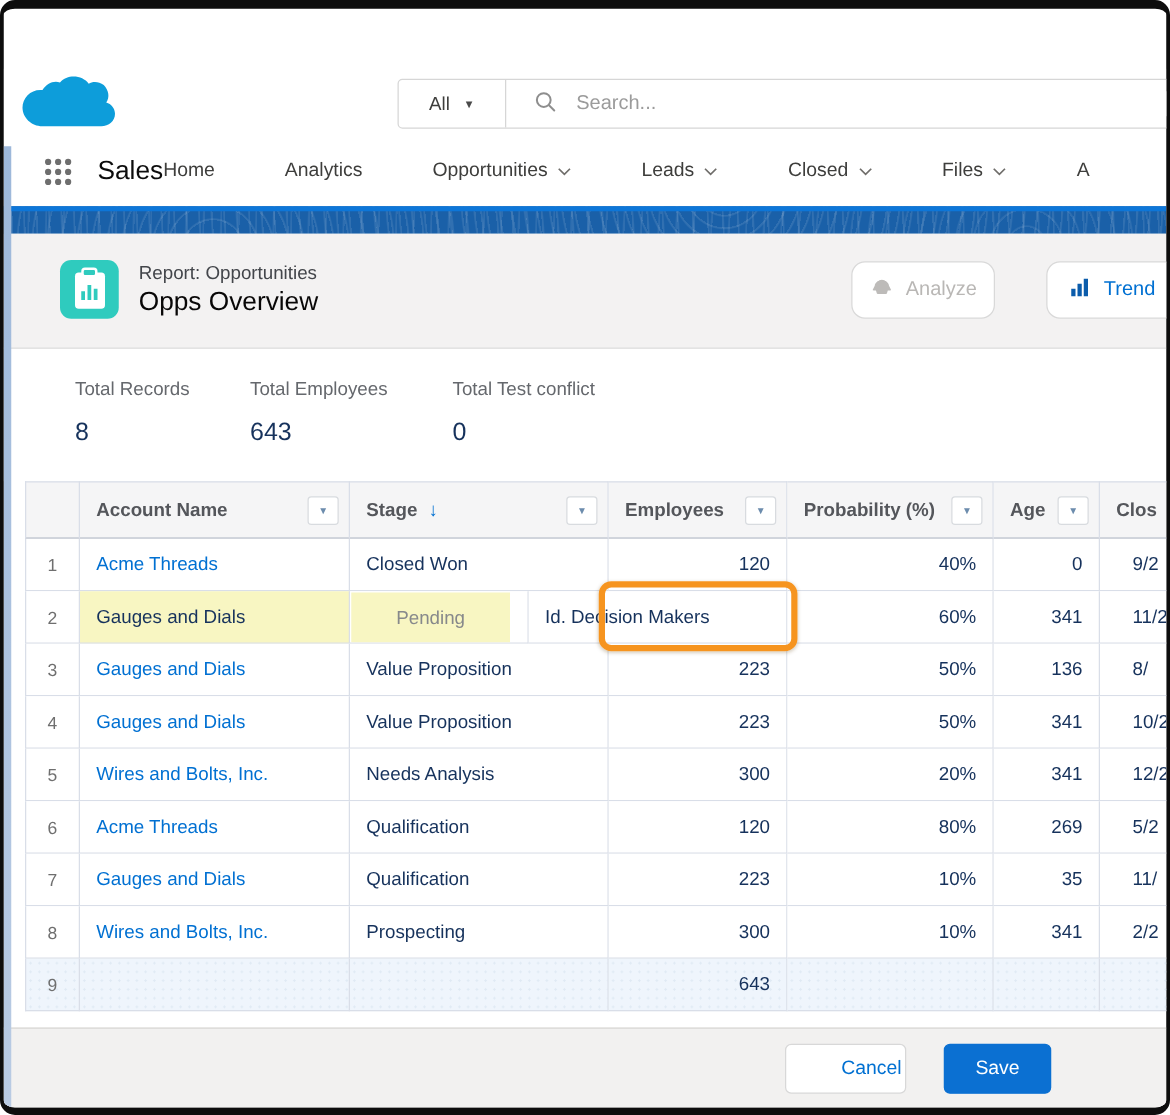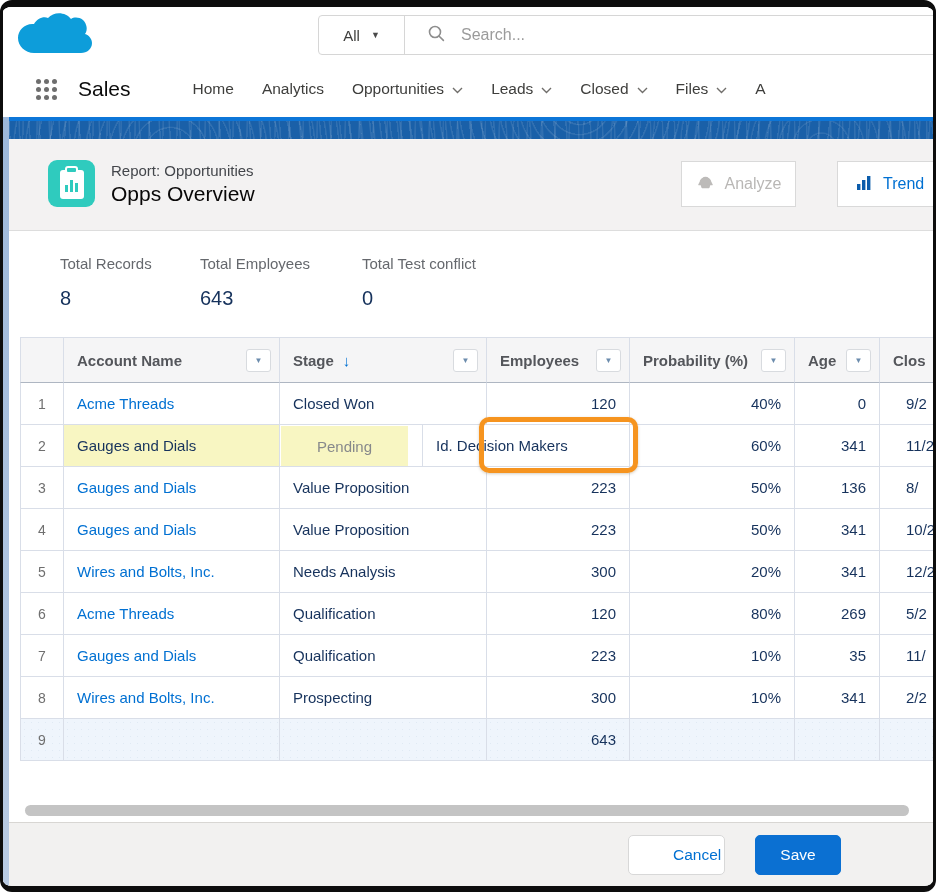--- a/index.html
+++ b/index.html
@@ -7,39 +7,39 @@
   .frame{
     position:relative;width:936px;height:892px;
     border:3px solid #0d0d0d;border-top-width:7px;border-bottom-width:6px;
     border-radius:12px;overflow:hidden;background:#fff;
     font-family:"Liberation Sans",sans-serif;color:#3e3e3c;
   }
   .left-edge{position:absolute;left:0;top:110px;bottom:0;width:6px;z-index:60;
     background:linear-gradient(180deg,#9db8da,#b9cbe3);}
 
   
-  .topbar{position:relative;height:54px;background:#fff;}
+  .topbar{position:relative;height:54px;background:#fff;margin-top:48px;}
   .cloud-logo{position:absolute;left:12px;top:4px;}
   .search-group{position:absolute;left:315px;top:8px;right:-2px;height:40px;
     border:1px solid #d6d6d6;border-radius:4px 0 0 4px;display:flex;background:#fff;}
   .all-seg{width:86px;border-right:1px solid #d6d6d6;display:flex;align-items:center;
     justify-content:center;gap:11px;font-size:15px;color:#3e3e3c;cursor:pointer;}
   .all-caret{font-size:9px;color:#4a4a4a;}
   .search-seg{flex:1;display:flex;align-items:center;gap:14px;padding-left:22px;}
   .search-seg input{border:none;outline:none;font-size:16px;color:#333;flex:1;
     font-family:"Liberation Sans",sans-serif;}
   .search-seg input::placeholder{color:#9b9b9b;}
 
   
   .navbar{height:56px;background:#fff;display:flex;align-items:center;}
   .waffle{margin-left:33px;display:grid;grid-template-columns:repeat(3,5px);
     grid-gap:3px;cursor:pointer;}
   .waffle span{width:5px;height:5px;border-radius:50%;background:#6e6e6e;}
   .app-name{margin-left:21px;font-size:21px;color:#0c0c0c;}
-  .nav-items{margin-left:62px;display:flex;align-items:center;gap:28px;white-space:nowrap;}
+  .nav-items{display:flex;align-items:center;gap:56px;white-space:nowrap;}
   .nav-item{display:flex;align-items:center;gap:8px;font-size:15.5px;color:#3e3e3c;cursor:pointer;}
 
   
   .band{height:22px;background-color:#1a60a8;position:relative;
     background-image:
       repeating-radial-gradient(circle at 18% 160%, rgba(255,255,255,.10) 0 1px, transparent 2px 12px),
       repeating-radial-gradient(circle at 62% -60%, rgba(255,255,255,.10) 0 1px, transparent 2px 10px),
       repeating-radial-gradient(circle at 88% 140%, rgba(255,255,255,.09) 0 1px, transparent 2px 14px);}
   .band::before{content:"";position:absolute;left:0;right:0;top:0;height:4px;background:#0d76d8;}
 
@@ -48,21 +48,21 @@
   .report-id{position:absolute;left:45px;top:21px;display:flex;align-items:center;gap:16px;}
   .ricon{position:relative;width:47px;height:47px;background:#2fcbbe;border-radius:9px;flex:0 0 auto;}
   .ricon .board{position:absolute;left:12px;top:10px;width:24px;height:29px;background:#fff;border-radius:3px;}
   .ricon .clip{position:absolute;left:17px;top:6px;width:13px;height:8px;background:#2fcbbe;
     border:2.5px solid #fff;border-radius:3px;}
   .ricon .bars{position:absolute;left:17px;bottom:15px;display:flex;align-items:flex-end;gap:2px;}
   .ricon .bars i{width:3px;background:#2fcbbe;display:block;}
   .kicker{font-size:15px;color:#43464b;}
   .rtitle{font-size:21px;font-weight:normal;color:#080707;margin-top:3px;}
   .hbtn{position:absolute;top:22px;height:46px;background:#fff;border:1px solid #d9d9d9;
-    border-radius:0;display:flex;align-items:center;justify-content:center;gap:10px;
+    border-radius:11px;display:flex;align-items:center;justify-content:center;gap:10px;
     font-size:16px;cursor:pointer;font-family:"Liberation Sans",sans-serif;}
   .btn-analyze{right:137px;width:115px;color:#b9b7b5;}
   .btn-trend{right:-36px;width:132px;color:#0070d2;font-weight:500;justify-content:flex-start;padding-left:18px;}
 
   
   .totals{height:106px;background:#fff;display:flex;padding:24px 0 0 57px;}
   .total-col{margin-right:0;}
   .total-col .tlabel{font-size:15px;color:#65686d;}
   .total-col .tvalue{font-size:20px;color:#16325c;margin-top:15px;}
   .total-col:nth-child(1){width:140px;}

